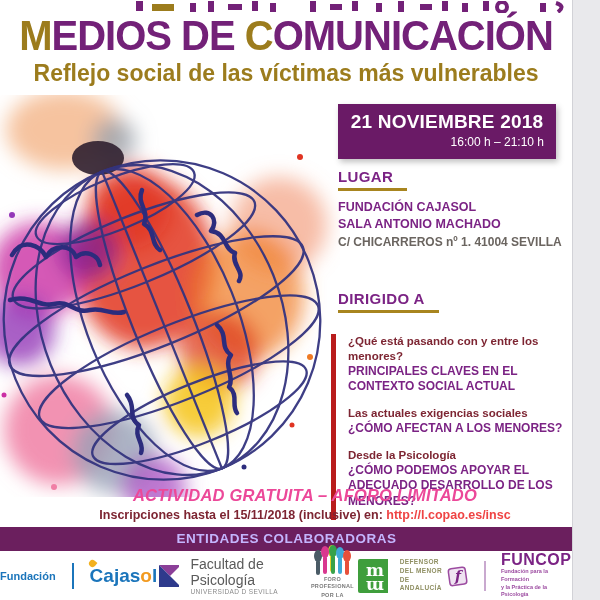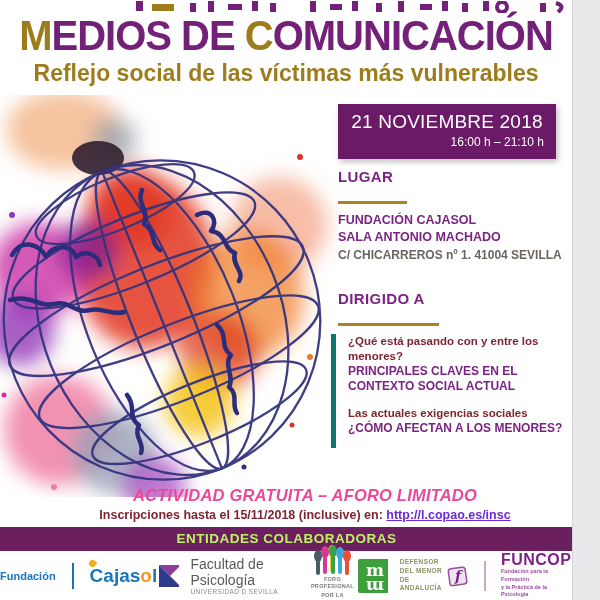--- a/index.html
+++ b/index.html
@@ -21,46 +21,46 @@
   .title .gold{color:#9c7c1d;}
   .subtitle{position:absolute;top:60px;left:0;width:572px;text-align:center;
             font-size:23px;font-weight:bold;color:#9c7c1d;white-space:nowrap;}
 
   
   .globe{position:absolute;top:95px;left:-8px;width:348px;height:402px;}
 
   
   .badge{position:absolute;top:104px;left:338px;width:218px;height:55px;
          background:#6a1a66;box-shadow:2px 3px 6px rgba(0,0,0,.25);color:#fff;}
-  .badge .date{margin-top:7px;text-align:center;font-size:19px;font-weight:normal;letter-spacing:.2px;}
+  .badge .date{margin-top:7px;text-align:center;font-size:19px;font-weight:bold;letter-spacing:.2px;}
   .badge .time{margin-top:2px;text-align:right;padding-right:12px;font-size:12px;}
 
   .section-heading{display:inline-block;font-size:15px;font-weight:bold;color:#7b2384;
-                   letter-spacing:.4px;border-bottom:3px solid #a8851f;padding:0 14px 16px 0;}
+                   letter-spacing:.4px;border-bottom:3px solid #a8851f;padding:0 14px 3px 0;}
   .lugar{position:absolute;top:168px;left:338px;width:232px;}
   .lugar .venue,.lugar .room{font-size:12.5px;font-weight:bold;color:#7b2384;line-height:1.35;}
   .lugar .venue{margin-top:8px;}
   .lugar .address{font-size:12px;font-weight:700;color:#6b6560;margin-top:2px;}
 
   .dirigido{position:absolute;top:249px;left:338px;width:234px;margin-top:41px;}
   .dirigido .audience{margin-top:7px;font-size:12px;color:#8a3090;line-height:1.45;}
 
   .questions{position:absolute;top:334px;left:331px;width:238px;
-             border-left:5px solid #0f766e;padding-left:12px;}
+             border-left:5px solid #b91c1c;padding-left:12px;}
   .qblock{margin-bottom:11px;}
   .qlead{font-size:11.5px;font-weight:bold;color:#7d2532;line-height:1.3;}
   .qemph{font-size:12px;font-weight:bold;color:#7b2384;line-height:1.3;}
 
   .activity{position:absolute;top:486px;left:50px;width:510px;text-align:center;}
   .activity .free{font-size:16.5px;font-weight:bold;color:#ec4899;letter-spacing:.2px;font-style:italic;}
   .activity .reg{margin-top:3px;font-size:12.5px;font-weight:bold;color:#7d2532;}
-  .activity a{color:#6d28d9;text-decoration:underline;cursor:pointer;}
+  .activity a{color:#ef4444;cursor:pointer;}
 
   .collab-bar{position:absolute;top:527px;left:0;width:573px;height:24px;background:#6b1f5e;}
-  .collab-bar .bar-title{color:#bef264;font-size:13.5px;font-weight:bold;letter-spacing:.5px;
+  .collab-bar .bar-title{color:#c4b5fd;font-size:13.5px;font-weight:bold;letter-spacing:.5px;
                          text-align:center;line-height:24px;}
 
   .logos{position:absolute;top:551px;left:0;width:573px;height:49px;background:#fff;
          display:flex;align-items:center;justify-content:space-evenly;}
   .logo{display:flex;align-items:center;gap:12px;}
   
   .cj-prefix{font-size:11px;font-weight:bold;color:#1b75bb;}
   .cj-sep{width:2px;height:26px;background:#1b75bb;margin:0 4px;}
   .cj-name{font-size:19px;font-weight:bold;color:#1b75bb;position:relative;}
   .cj-name .o{color:#f29a1f;}
@@ -188,20 +188,24 @@
 
   <div class="questions">
     <div class="qblock">
       <div class="qlead">¿Qué está pasando con y entre los menores?</div>
       <div class="qemph">PRINCIPALES CLAVES EN EL CONTEXTO SOCIAL ACTUAL</div>
     </div>
     <div class="qblock">
       <div class="qlead">Las actuales exigencias sociales</div>
       <div class="qemph">¿CÓMO AFECTAN A LOS MENORES?</div>
     </div>
+    <div class="qblock">
+      <div class="qlead">Desde la Psicología</div>
+      <div class="qemph">¿CÓMO PODEMOS APOYAR EL ADECUADO DESARROLLO DE LOS MENORES?</div>
+    </div>
   </div>
 
   <div class="activity">
     <div class="free">ACTIVIDAD GRATUITA – AFORO LIMITADO</div>
     <div class="reg"><span>Inscripciones hasta el 15/11/2018 (inclusive) en: </span><a>http://l.copao.es/insc</a></div>
   </div>
 
   <div class="collab-bar">
     <div class="bar-title">ENTIDADES COLABORADORAS</div>
   </div>

